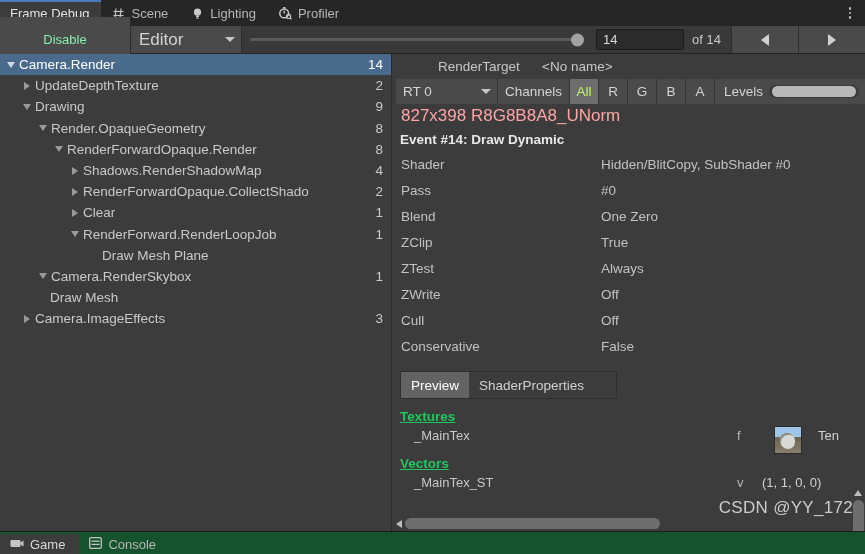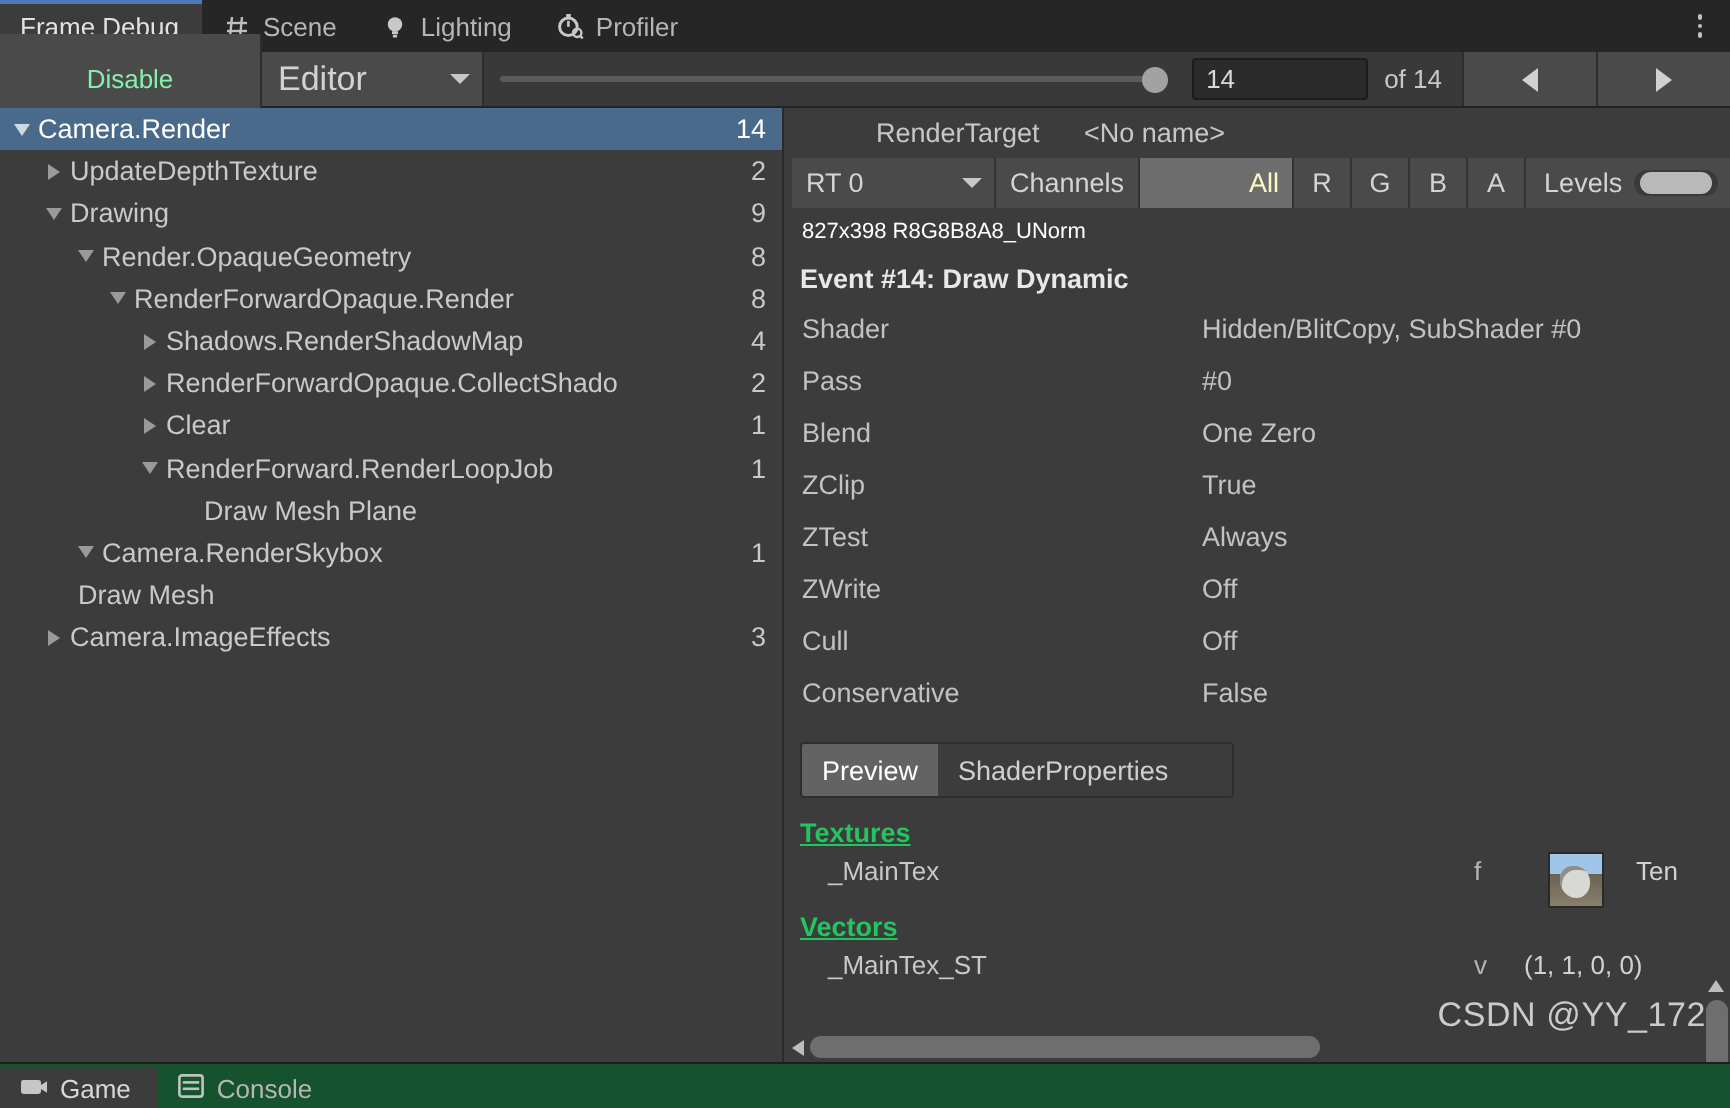--- a/index.html
+++ b/index.html
@@ -113,28 +113,28 @@
     padding:0 6px 0 7px;color:#d4d4d4;font-size:13.5px;border-right:1px solid #343434;
   }
   .cb-lbl{
     background:#4a4a4a;display:flex;align-items:center;padding:0 7px;color:#d4d4d4;font-size:13.5px;
     border-right:1px solid #343434;
   }
   .cb-btn{
     width:28px;background:#4a4a4a;display:flex;align-items:center;justify-content:center;
     color:#d4d4d4;font-size:13.5px;border-right:1px solid #343434;
   }
-  .cb-btn.on{background:#6d6d6d;color:#fef9c3;padding-left:48px;}
+  .cb-btn.on{background:#6d6d6d;color:#bef264;}
   .cb-levels{
     background:#4a4a4a;display:flex;align-items:center;padding:0 6px 0 9px;gap:6px;
     color:#d4d4d4;font-size:13.5px;flex:1;
   }
   .lv-track{flex:1;height:13px;background:#3a3a3a;border-radius:7px;position:relative;display:flex;align-items:center;}
   .lv-fill{position:absolute;left:3px;right:3px;height:11px;background:#b9b9b9;border-radius:6px;}
-  .fmt{height:24px;display:flex;align-items:center;padding-left:9px;font-size:11px;color:#ffffff;}
+  .fmt{height:24px;display:flex;align-items:center;padding-left:9px;font-size:17px;color:#fca5a5;}
   .evt{height:23px;display:flex;align-items:center;padding-left:8px;font-size:13.5px;color:#e8e8e8;font-weight:bold;}
   .prow{height:26px;display:flex;align-items:center;padding-left:9px;font-size:13.5px;color:#c2c2c2;}
   .prow .k{width:200px;}
   .prow .v{color:#c2c2c2;}
 
   .tabs2{margin:12px 0 0 8px;display:flex;height:26px;background:#3c3c3c;width:215px;
     border:1px solid #2e2e2e;border-radius:2px;overflow:hidden;}
   .tabs2 .t{
     display:flex;align-items:center;justify-content:center;padding:0 10px;
     font-size:13.5px;color:#d0d0d0;background:#3c3c3c;
@@ -353,21 +353,21 @@
     </div>
 
     <div class="row" style="padding-left:36px">
       <span class="fold">
           <i class="tri-down"></i>
         </span>
       <span class="lbl">Camera.RenderSkybox</span>
       <span class="cnt">1</span>
     </div>
 
-    <div class="row" style="padding-left:37px">
+    <div class="row" style="padding-left:48px">
       <span class="lbl">Draw Mesh</span>
       <span class="cnt"></span>
     </div>
 
     <div class="row" style="padding-left:20px">
       <span class="fold">
           <i class="tri-right"></i>
         </span>
       <span class="lbl">Camera.ImageEffects</span>
       <span class="cnt">3</span>

